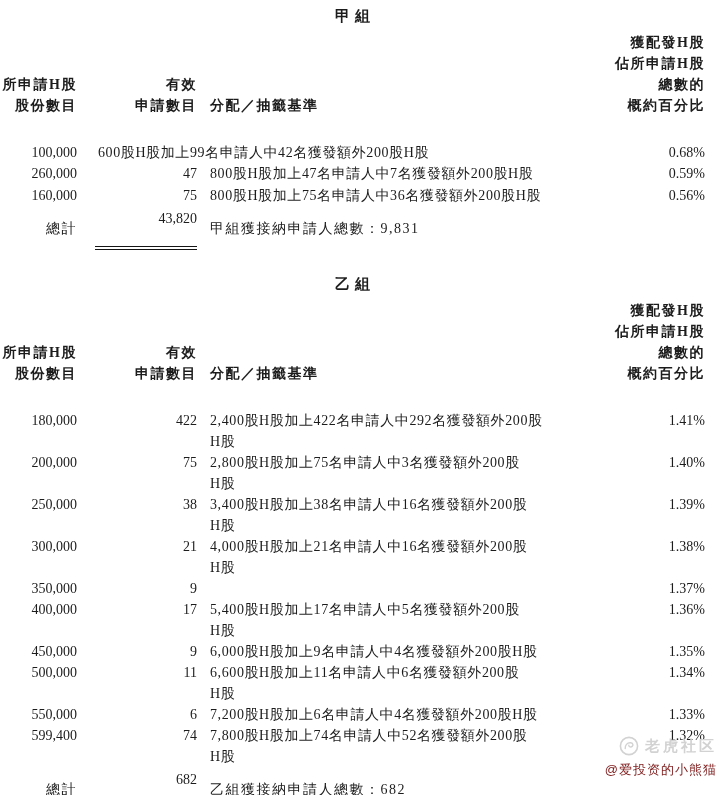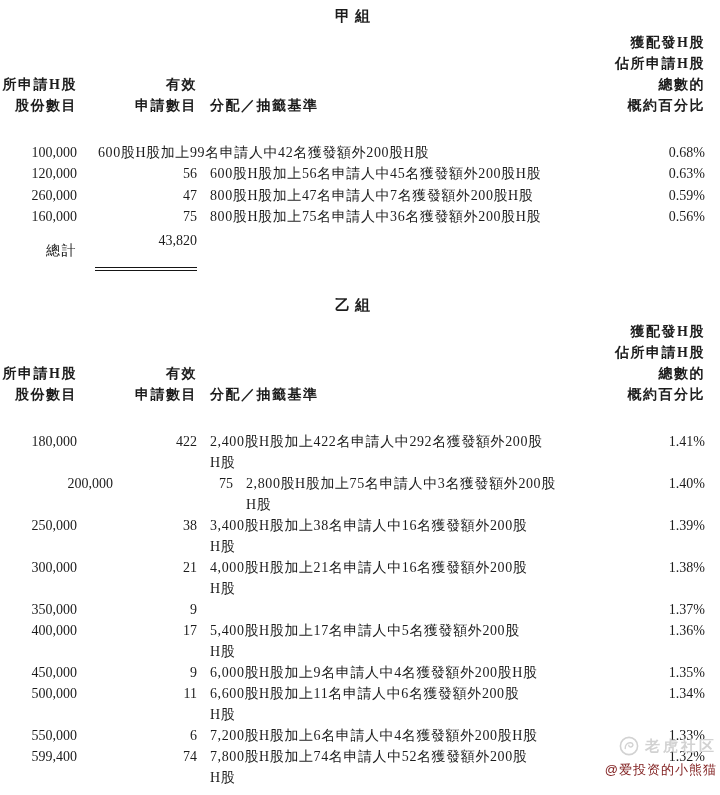--- a/index.html
+++ b/index.html
@@ -61,41 +61,36 @@
 總數的
 概約百分比</div>
       </div>
       <div class="tbody">
           <div class="row">
     <div class="c1">100,000</div>
     <div class="c3 pre">600股H股加上99名申請人中42名獲發額外200股H股</div>
     <div class="c4">0.68%</div>
   </div>
           <div class="row">
-    <div class="c1">120,000</div>
-    <div class="c2">56</div>
-    <div class="c3 pre">600股H股加上56名申請人中45名獲發額外200股H股</div>
-    <div class="c4">0.63%</div>
-  </div>
-          <div class="row">
     <div class="c1">260,000</div>
     <div class="c2">47</div>
     <div class="c3 pre">800股H股加上47名申請人中7名獲發額外200股H股</div>
     <div class="c4">0.59%</div>
   </div>
           <div class="row">
     <div class="c1">160,000</div>
     <div class="c2">75</div>
     <div class="c3 pre">800股H股加上75名申請人中36名獲發額外200股H股</div>
     <div class="c4">0.56%</div>
   </div>
         </div>
       <div class="total-row">
         <div class="c1">總計</div>
         <div class="c2"><span class="dul">43,820</span></div>
+        <div class="c3">甲組獲接納申請人總數：9,831</div>
         <div class="c4"></div>
       </div>
     </div>
   </section>
 
   <section class="group">
     <h2 class="group-title">乙組</h2>
     <div class="tbl">
       <div class="hdr-row">
         <div class="c1 pre">所申請H股
@@ -109,21 +104,21 @@
 概約百分比</div>
       </div>
       <div class="tbody tbody-b">
           <div class="row" style="line-height: 21px;">
     <div class="c1">180,000</div>
     <div class="c2">422</div>
     <div class="c3 pre">2,400股H股加上422名申請人中292名獲發額外200股
 H股</div>
     <div class="c4">1.41%</div>
   </div>
-          <div class="row" style="line-height: 21px; margin-left: 36px;">
+          <div class="row" style="line-height: 21px;">
     <div class="c1">200,000</div>
     <div class="c2">75</div>
     <div class="c3 pre">2,800股H股加上75名申請人中3名獲發額外200股
 H股</div>
     <div class="c4">1.40%</div>
   </div>
           <div class="row" style="line-height: 21px;">
     <div class="c1">250,000</div>
     <div class="c2">38</div>
     <div class="c3 pre">3,400股H股加上38名申請人中16名獲發額外200股

